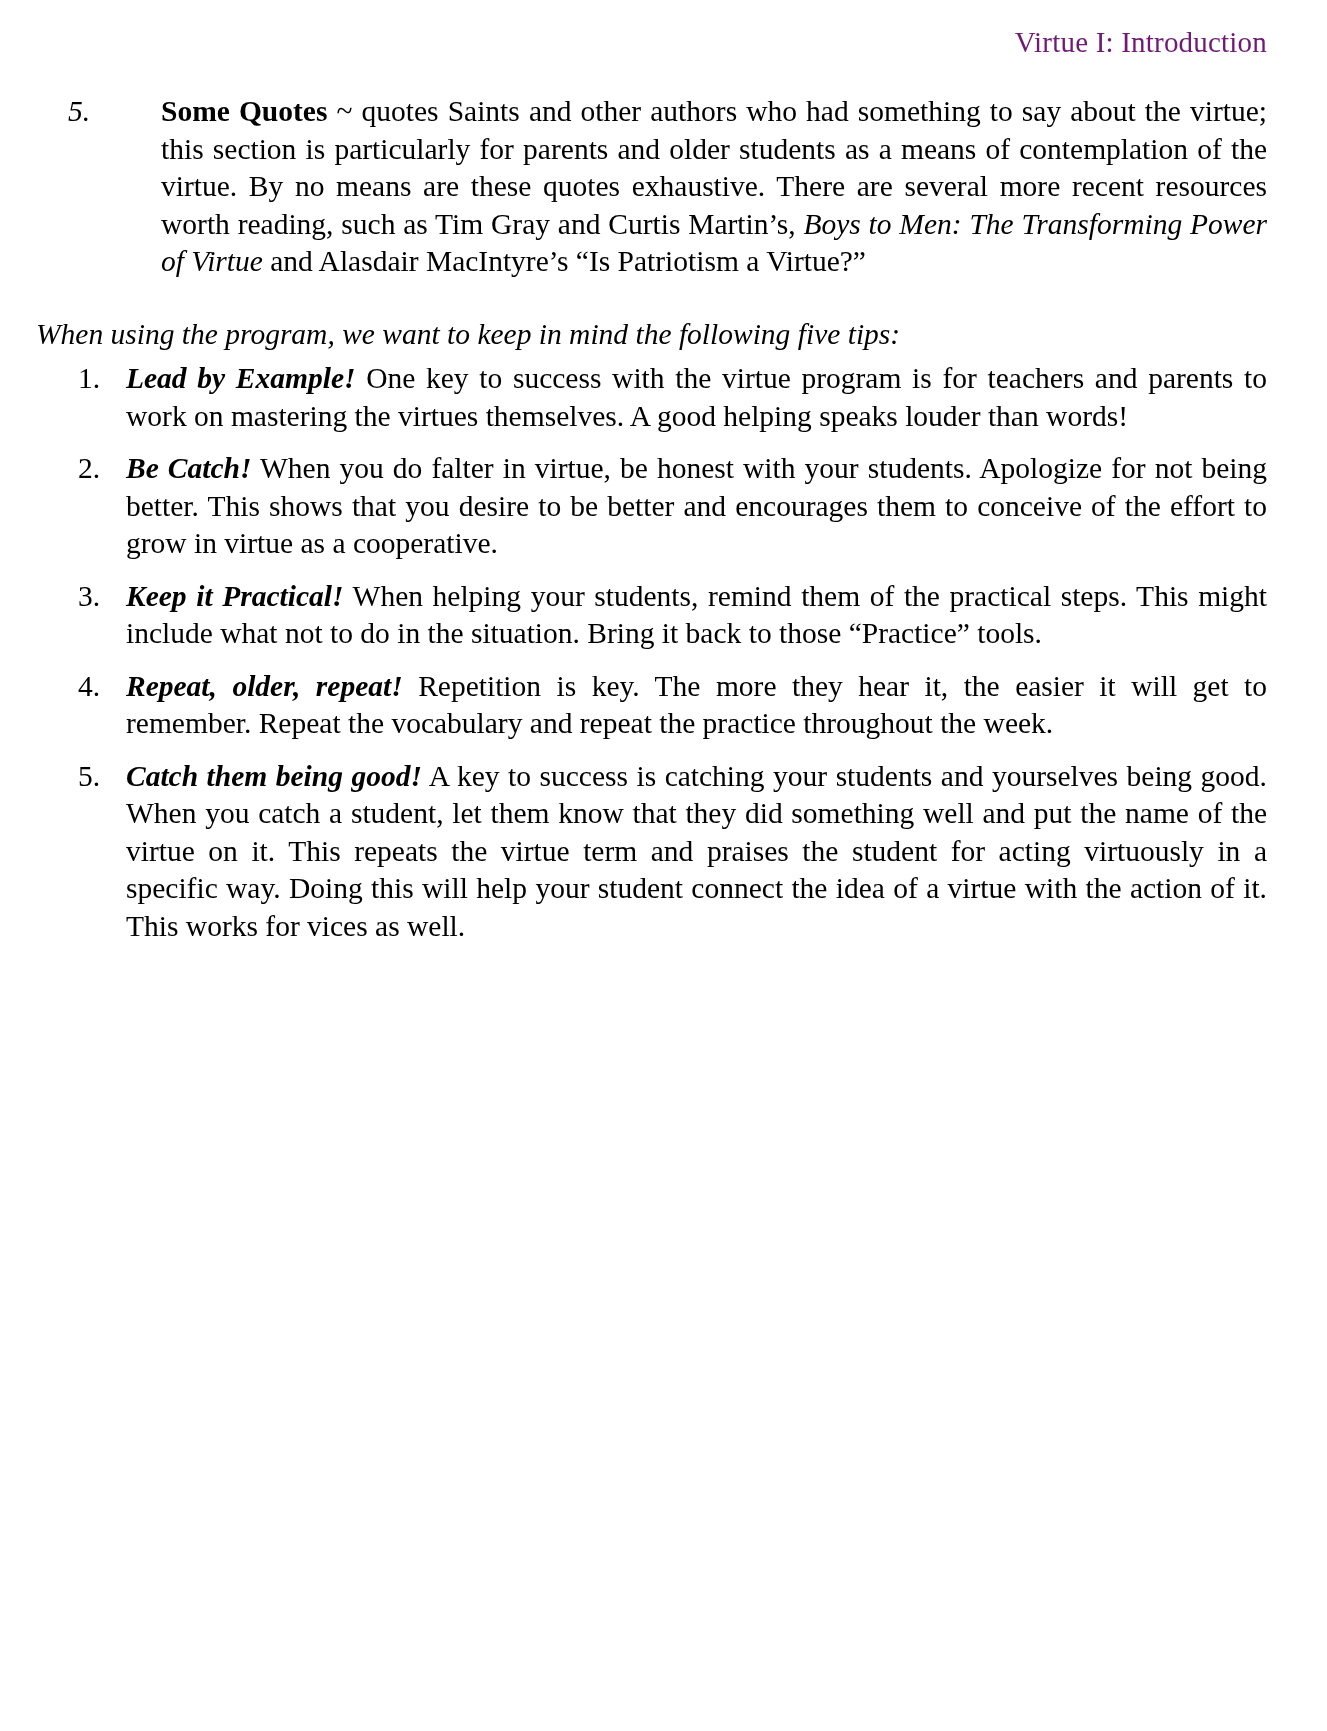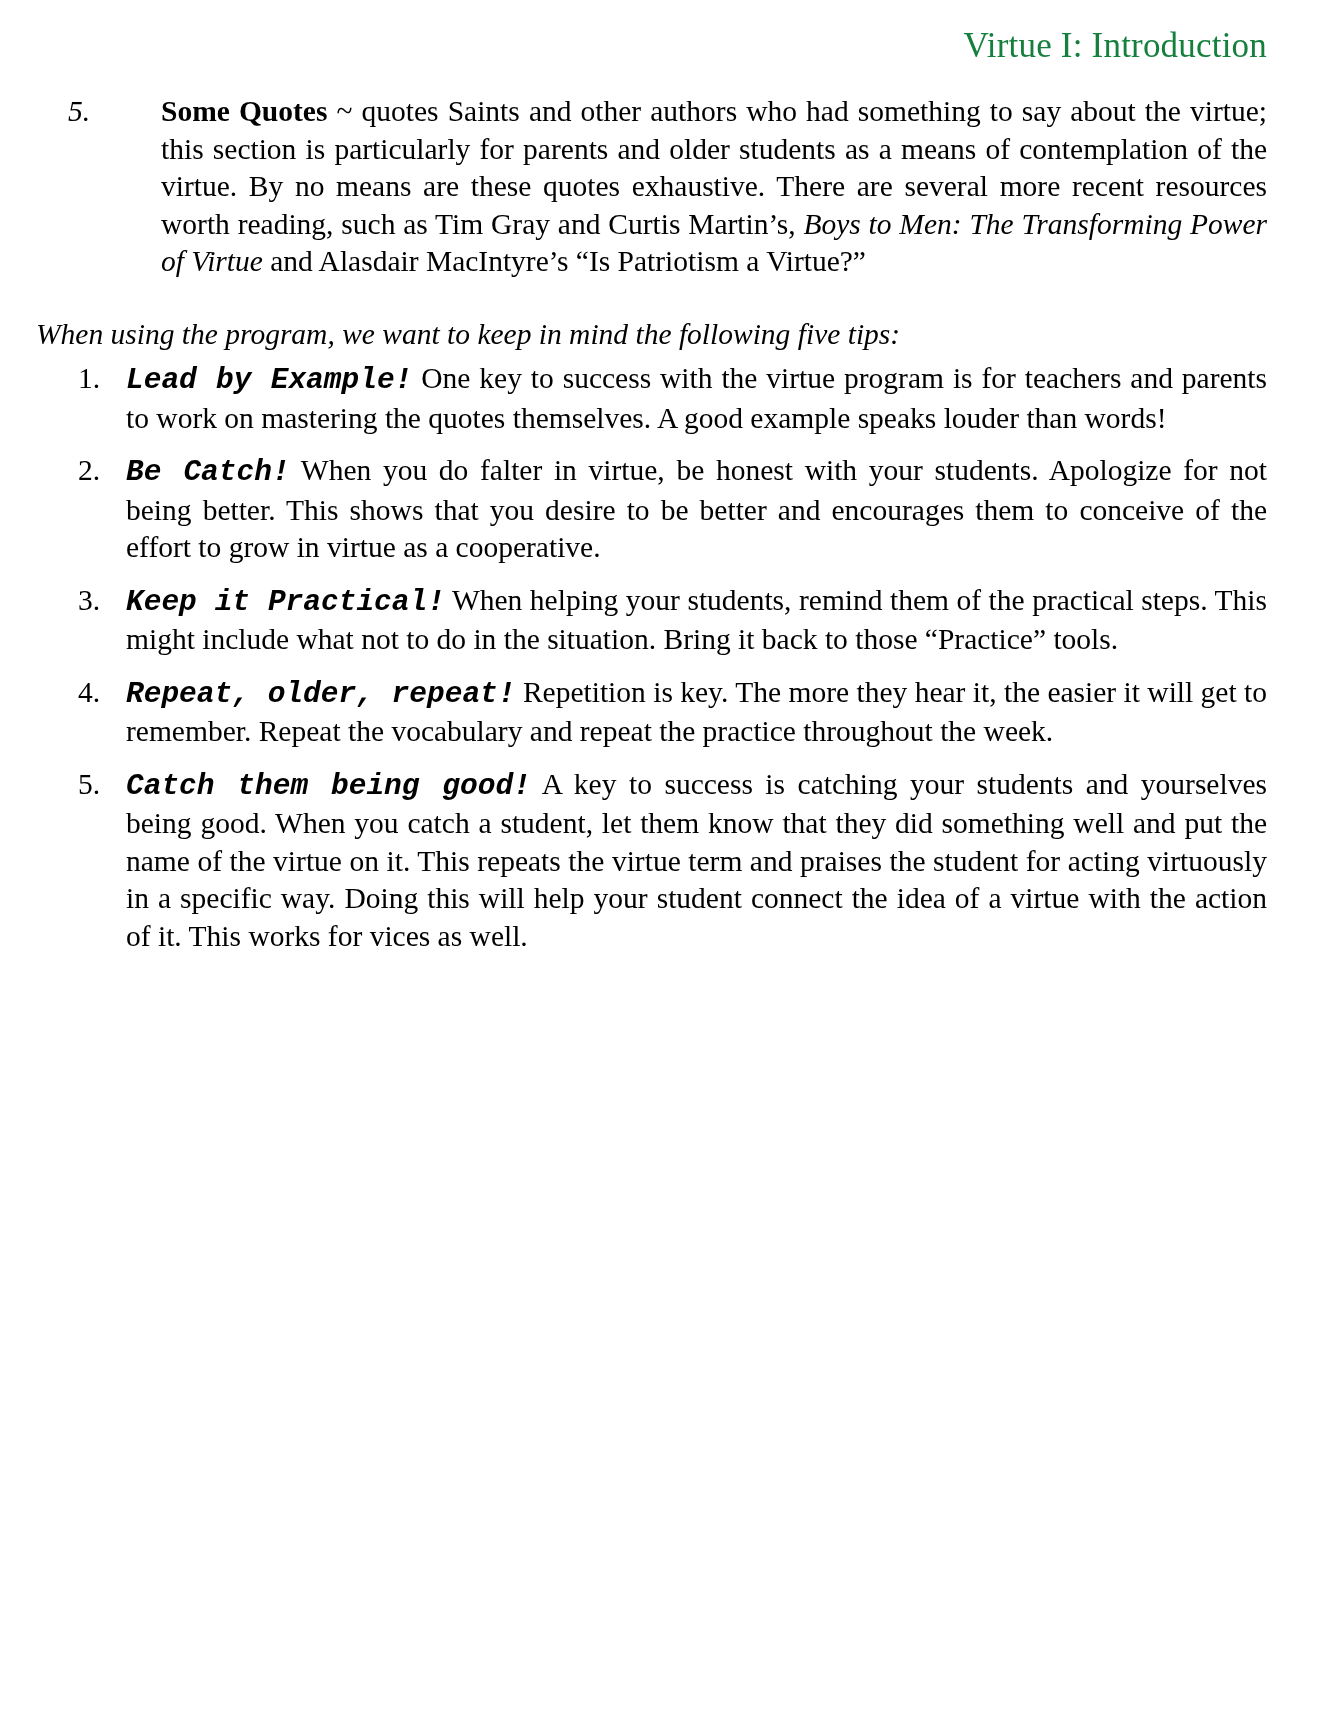--- a/index.html
+++ b/index.html
@@ -12,22 +12,22 @@
       height: 1731px;
       position: relative;
       overflow: hidden;
       font-family: "Liberation Serif", "DejaVu Serif", serif;
       color: #000000;
     }
     .running-header {
       position: absolute;
       top: 26px;
       right: 60px;
-      font-size: 35px;
-      color: #15803d;
+      font-size: 29px;
+      color: #701a75;
       letter-spacing: 0.2px;
       white-space: nowrap;
     }
     .content {
       position: absolute;
       left: 36px;
       top: 93px;
       width: 1231px;
     }
     .quote-item {
@@ -72,42 +72,41 @@
       margin-bottom: 15px;
     }
     .tip .tip-num {
       position: absolute;
       left: 42px;
       top: 0;
     }
     .tip .tip-title {
       font-weight: bold;
       font-style: italic;
-      font-family: Liberation Mono, monospace;
     }
   </style>
 </head>
 <body>
 
 <div class="running-header">Virtue I: Introduction</div>
 
 <div class="content">
 
   <div class="quote-item">
     <span class="num">5.</span>
     <span class="bold">Some Quotes</span><span> ~ </span><span>quotes Saints and other authors who had something to say about the virtue; this section is particularly for parents and older students as a means of contemplation of the virtue. By no means are these quotes exhaustive. There are several more recent resources worth reading, such as Tim Gray and Curtis Martin’s, </span><em>Boys to Men: The Transforming Power of Virtue</em><span> and Alasdair MacIntyre’s “Is Patriotism a Virtue?”</span>
   </div>
 
 
   <p class="intro">When using the program, we want to keep in mind the following five tips:</p>
 
   <ol class="tips">
     <li class="tip">
       <span class="tip-num">1.</span>
-      <span class="tip-title">Lead by Example!</span><span> One key to success with the virtue program is for teachers and parents to work on mastering the quotes themselves. A good example speaks louder than words!</span>
+      <span class="tip-title">Lead by Example!</span><span> One key to success with the virtue program is for teachers and parents to work on mastering the virtues themselves. A good helping speaks louder than words!</span>
     </li>
     <li class="tip">
       <span class="tip-num">2.</span>
       <span class="tip-title">Be Catch!</span><span> When you do falter in virtue, be honest with your students. Apologize for not being better. This shows that you desire to be better and encourages them to conceive of the effort to grow in virtue as a cooperative.</span>
     </li>
     <li class="tip">
       <span class="tip-num">3.</span>
       <span class="tip-title">Keep it Practical!</span><span> When helping your students, remind them of the practical steps. This might include what not to do in the situation. Bring it back to those “Practice” tools.</span>
     </li>
     <li class="tip">

